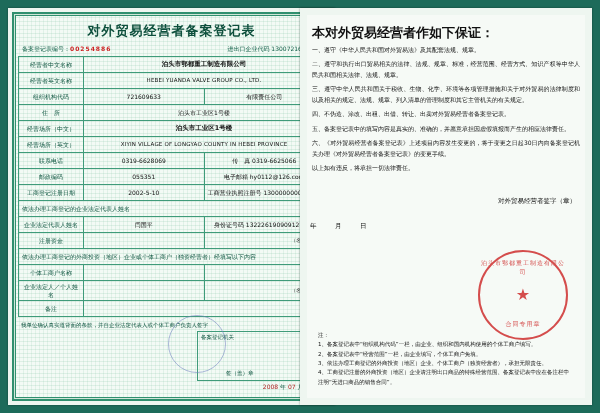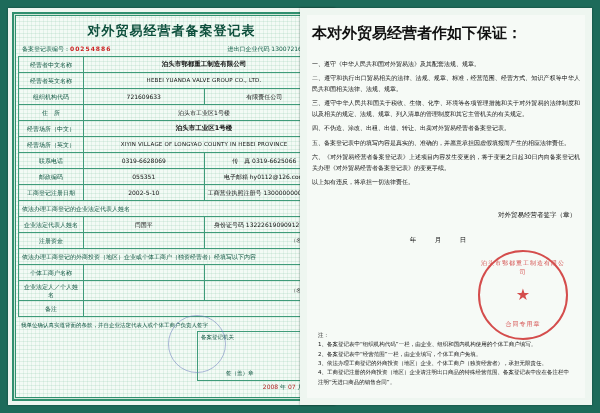--- a/index.html
+++ b/index.html
@@ -93,32 +93,32 @@
   .date-line{font-size:6px;color:#0f5540;}
   .date-line .d{color:#b02020;}
   .stamp-left{
     position:absolute;left:150px;bottom:22px;
     width:56px;height:56px;border:1.5px solid #6f7fbf;border-radius:50%;
     opacity:.55;
   }
 
   
   .r-title{
-    font-size:15px;font-weight:bold;color:#111;margin:6px 2px 15px;
+    font-size:13px;font-weight:bold;color:#111;margin:6px 2px 2px;
   }
   .r-para{
     font-size:6px;color:#111;line-height:1.85;margin:0 2px 3px;
     text-align:justify;
   }
   .r-sign{
     margin-top:24px;text-align:right;font-size:6.5px;color:#111;
     padding-right:6px;
   }
   .r-date{
-    margin-top:16px;text-align:center;font-size:6.5px;color:#111;
+    margin-top:16px;text-align:left;font-size:6.5px;color:#111;
     padding-right:10px;letter-spacing:6px;
   }
   .r-notes{
     position:absolute;left:8px;right:8px;bottom:8px;
     font-size:5.5px;color:#111;line-height:1.7;
   }
   .seal{
     position:absolute;right:14px;top:232px;
     width:86px;height:86px;border:2px solid #cc2222;border-radius:50%;
     opacity:.8;

